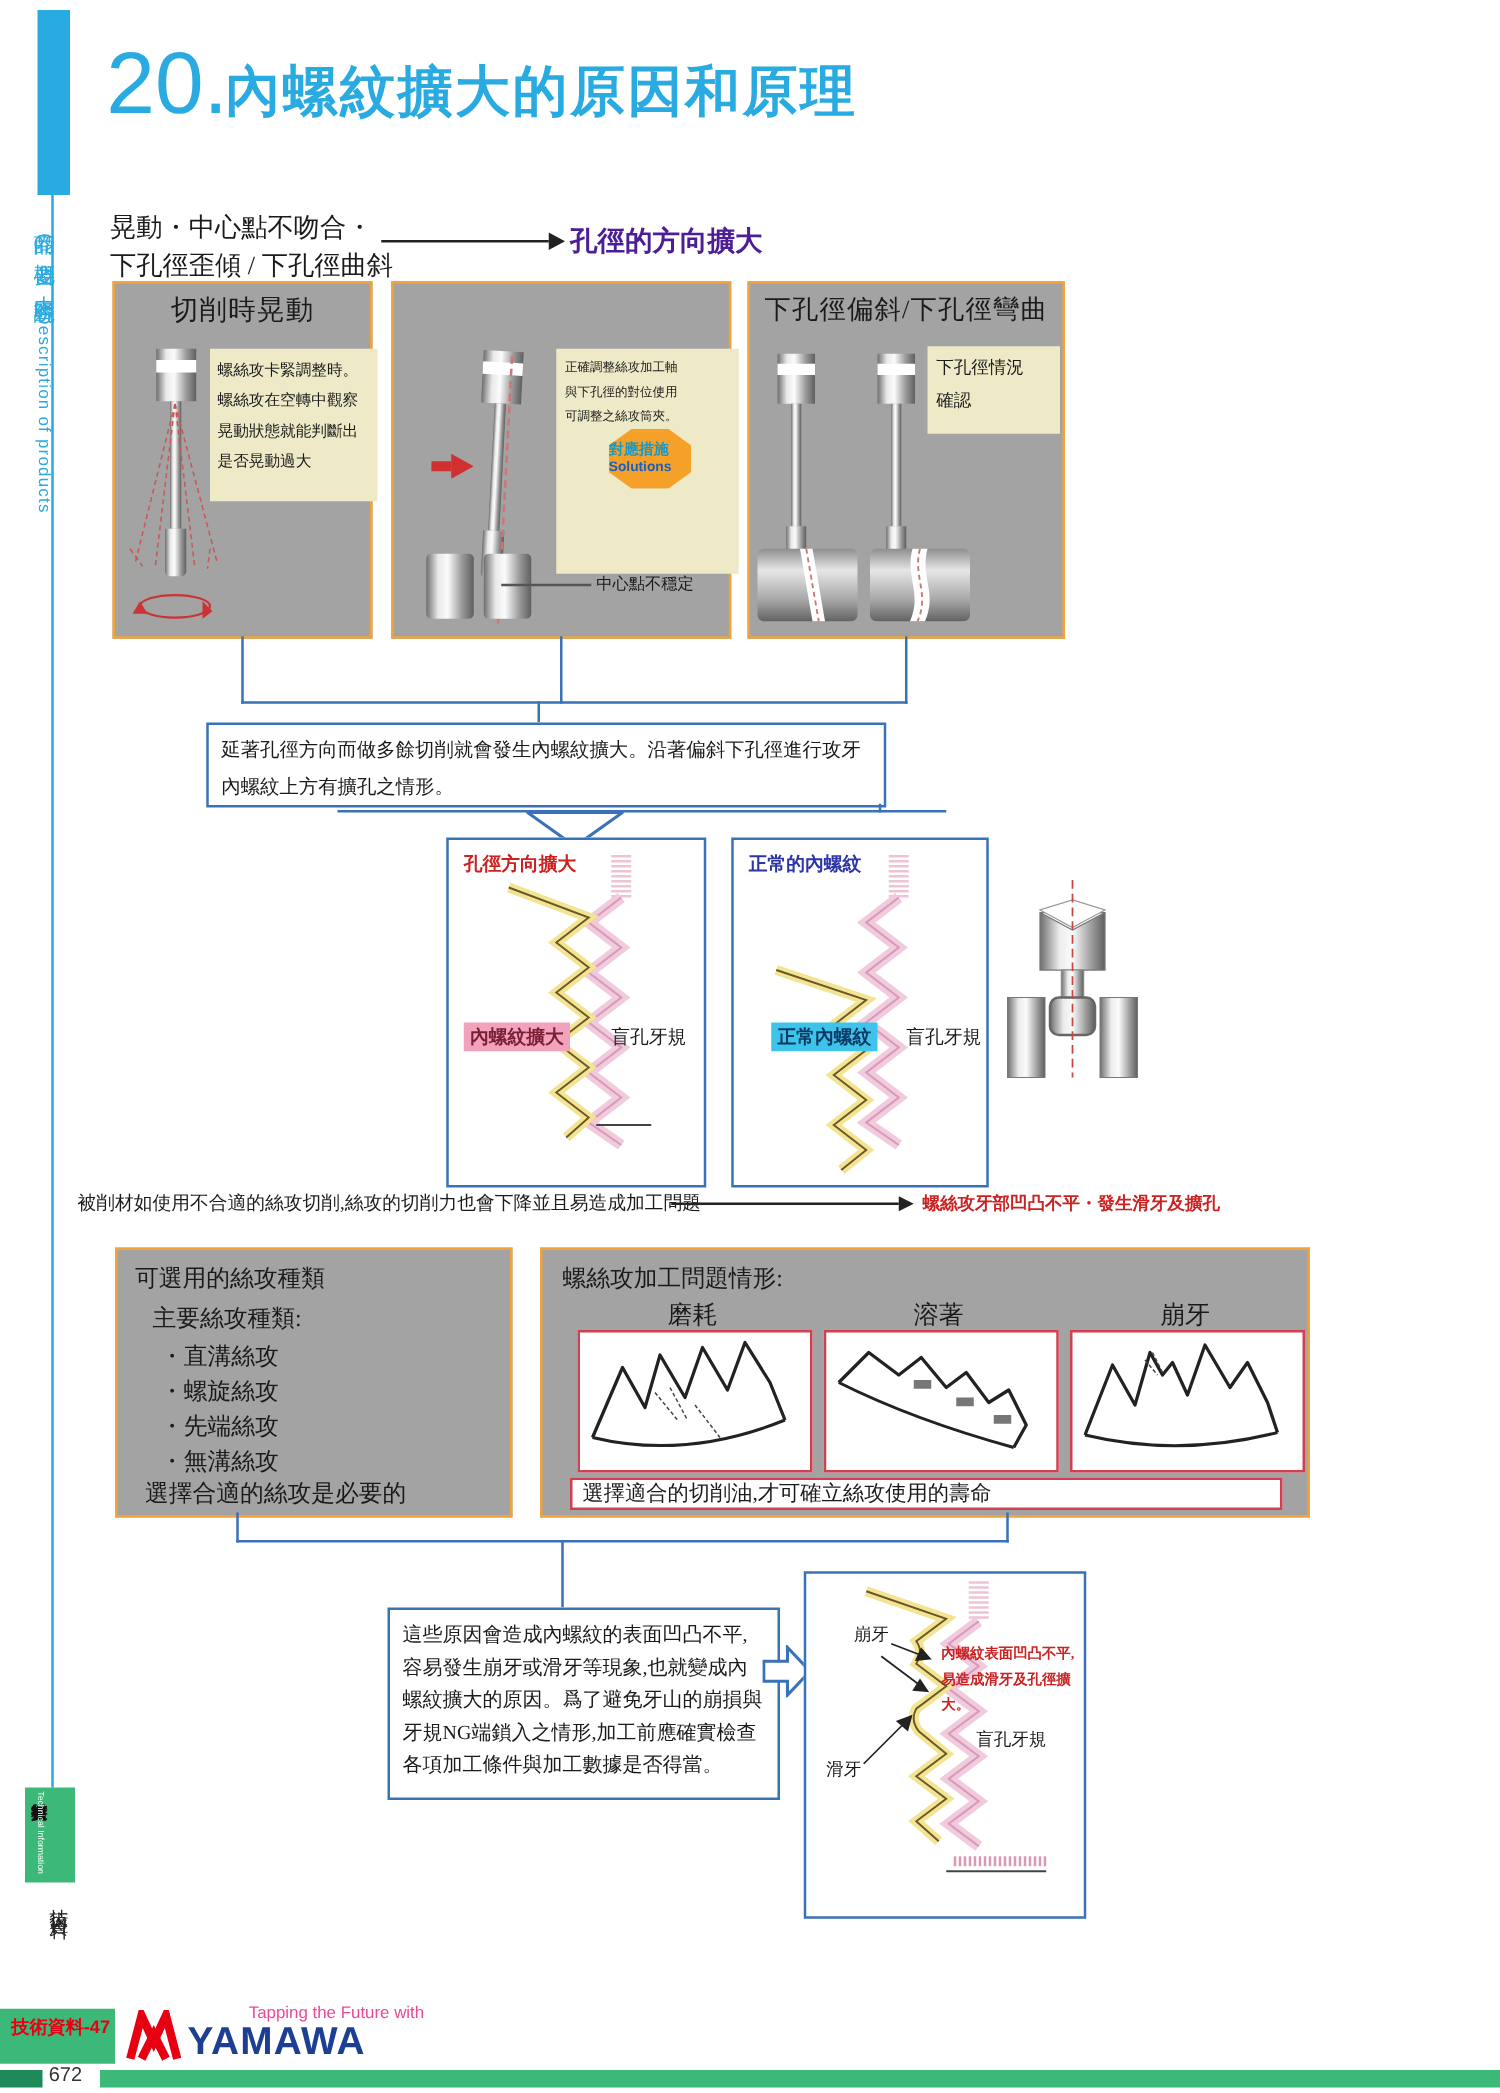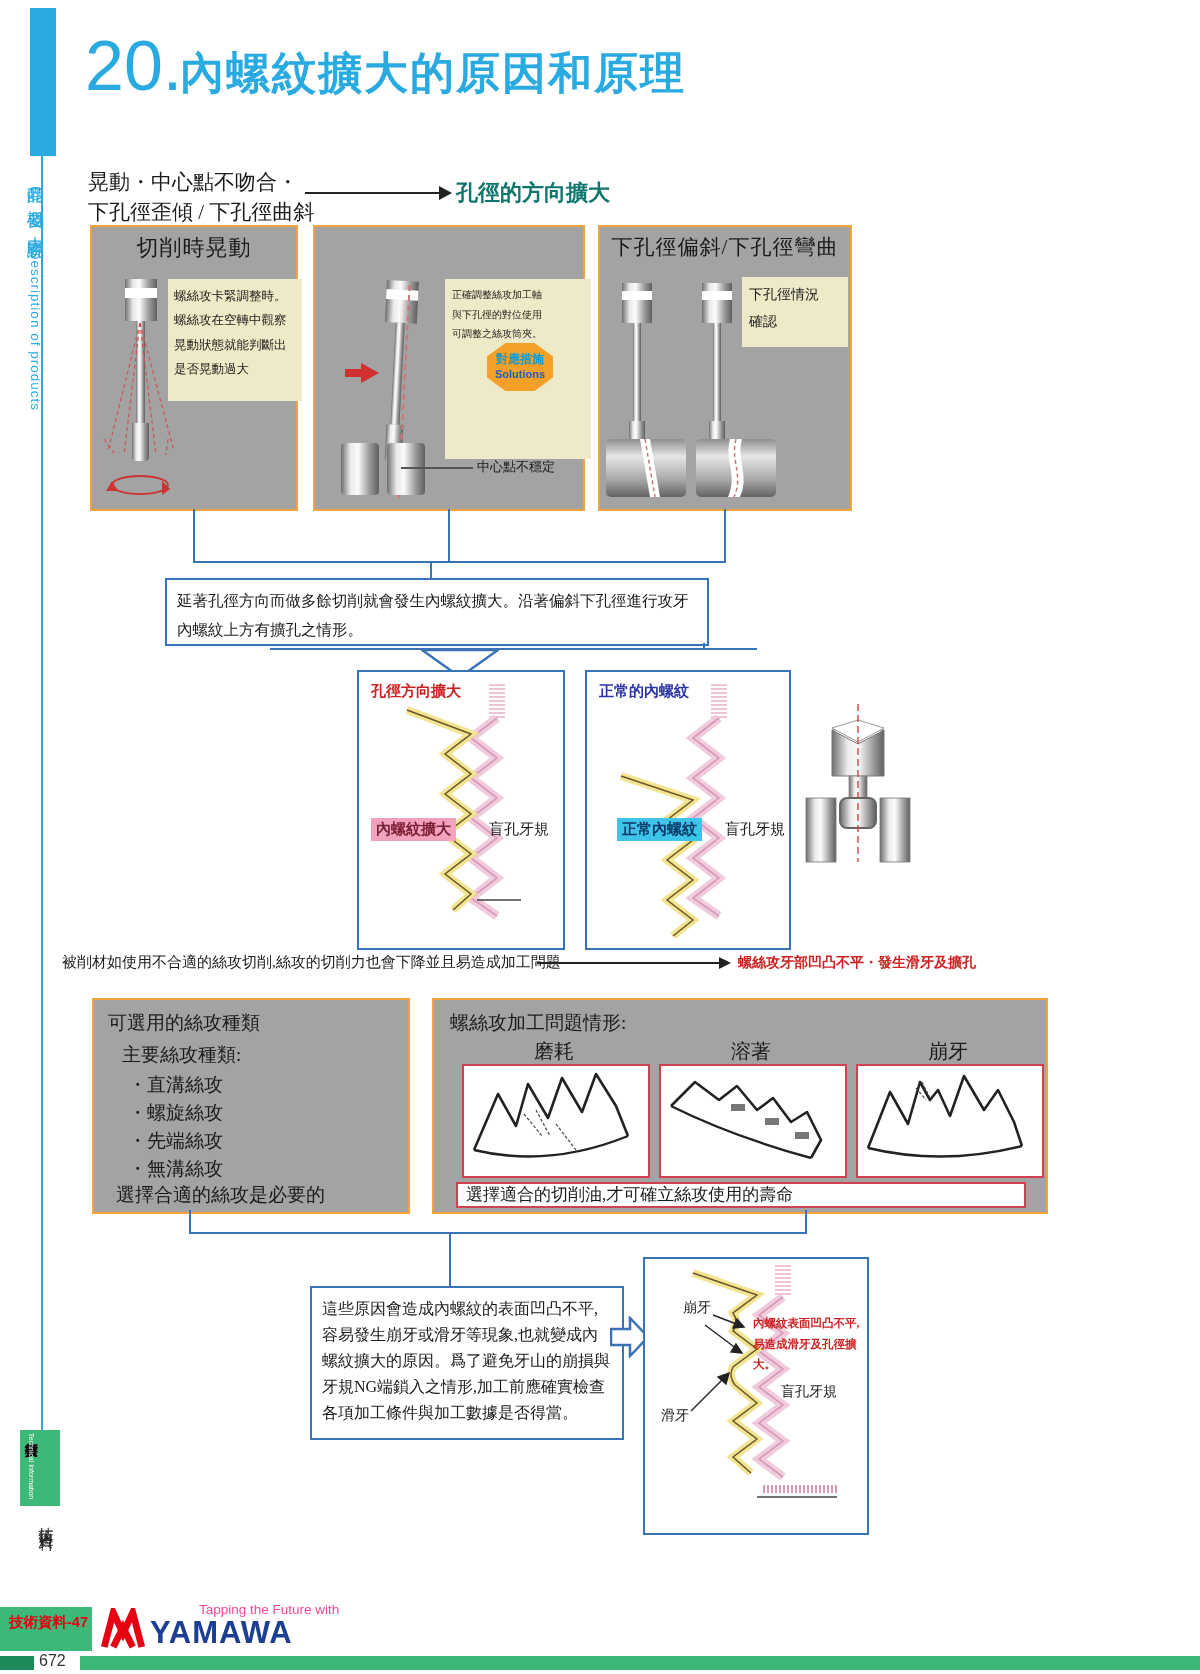--- a/index.html
+++ b/index.html
@@ -38,21 +38,21 @@
   </div>
   <div class="abs vtext" style="left:36px;top:1515px;height:90px;font-size:15px;color:#222;letter-spacing:3px;">技術資料</div>
 
   <div class="abs sans" style="left:85px;top:26px;font-size:70px;color:#29abe2;font-weight:500;">20.</div>
   <div class="abs" style="left:180px;top:44px;font-size:44px;color:#29abe2;font-weight:bold;letter-spacing:2px;">內螺紋擴大的原因和原理</div>
 
   <div class="abs" style="left:88px;top:168px;font-size:21px;">晃動・中心點不吻合・</div>
   <div class="abs" style="left:88px;top:198px;font-size:21px;">下孔徑歪傾 / 下孔徑曲斜</div>
   <div class="abs" style="left:305px;top:192px;width:134px;height:2px;background:#222;"></div>
   <div class="abs" style="left:439px;top:186px;width:0;height:0;border-left:13px solid #222;border-top:7px solid transparent;border-bottom:7px solid transparent;"></div>
-  <div class="abs" style="left:456px;top:178px;font-size:22px;font-weight:bold;color:#0f766e;">孔徑的方向擴大</div>
+  <div class="abs" style="left:456px;top:178px;font-size:22px;font-weight:bold;color:#4c1d95;">孔徑的方向擴大</div>
 
   <div class="obox" style="left:90px;top:225px;width:204px;height:282px;">
     <div class="boxtitle">切削時晃動</div>
     <div class="abs metalH" style="left:33px;top:52px;width:32px;height:42px;"></div>
     <div class="abs" style="left:33px;top:61px;width:32px;height:10px;background:#fff;"></div>
     <div class="abs metalH" style="left:44px;top:94px;width:9px;height:102px;"></div>
     <div class="abs metalH" style="left:40px;top:196px;width:17px;height:38px;border-radius:0 0 4px 4px;"></div>
     <svg class="abs" viewBox="0 0 110 180" style="left:6px;top:96px;width:110px;height:180px;">
       <g stroke="#cc5555" stroke-width="1.2" stroke-dasharray="4,3" fill="none">
         <path d="M42,0 L10,128"></path>
@@ -86,21 +86,21 @@
     </svg>
     <div class="abs metalH" style="left:26px;top:216px;width:38px;height:52px;border-radius:4px;"></div>
     <div class="abs metalH" style="left:72px;top:216px;width:38px;height:52px;border-radius:4px;"></div>
     <div class="abs" style="left:86px;top:240px;width:72px;height:2px;background:#555;"></div>
     <div class="abs" style="left:162px;top:231px;font-size:13px;">中心點不穩定</div>
     <div class="note" style="left:130px;top:52px;width:132px;height:168px;font-size:10px;line-height:1.95;padding:6px 7px;">正確調整絲攻加工軸
 與下孔徑的對位使用
 可調整之絲攻筒夾。</div>
     <div class="abs" style="left:172px;top:116px;width:66px;height:48px;background:#f5a028;
                 clip-path:polygon(28% 0,72% 0,100% 28%,100% 72%,72% 100%,28% 100%,0 72%,0 28%);
-                text-align:center;">
+                text-align:left;">
       <div style="font-size:12px;font-weight:bold;color:#1899c8;margin-top:8px;">對應措施</div>
       <div class="sans" style="font-size:11px;font-weight:bold;color:#1860c0;">Solutions</div>
     </div>
   </div>
 
   <div class="obox" style="left:598px;top:225px;width:250px;height:282px;">
     <div class="boxtitle" style="font-size:21px;">下孔徑偏斜/下孔徑彎曲</div>
     <div class="abs" style="left:20px;top:56px;width:36px;height:160px;">
       <div class="abs metalH" style="left:2px;top:0;width:30px;height:40px;"></div>
       <div class="abs" style="left:2px;top:8px;width:30px;height:9px;background:#fff;"></div>

